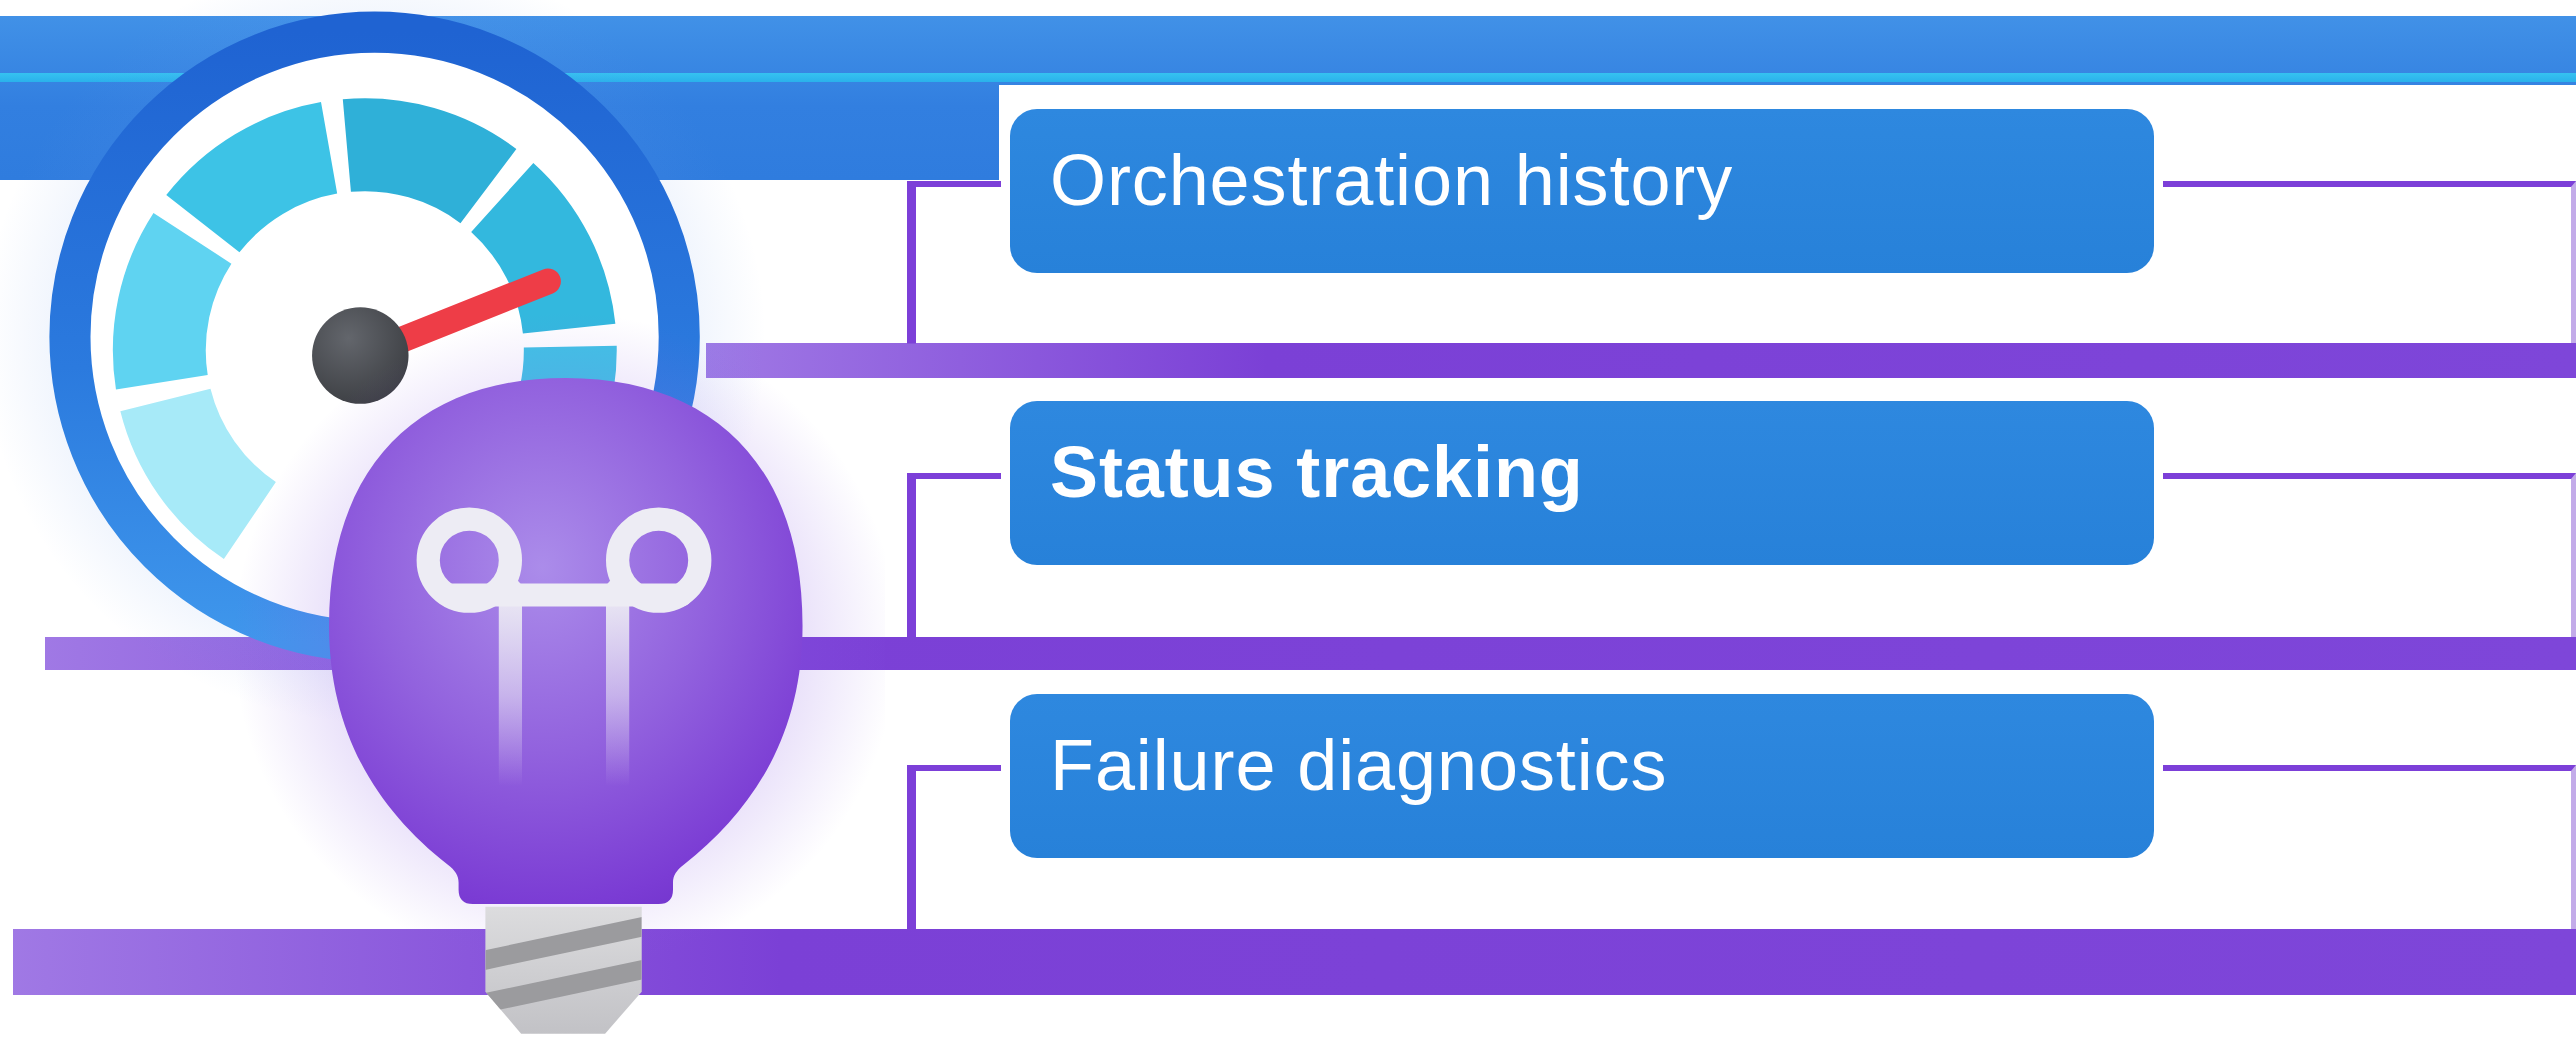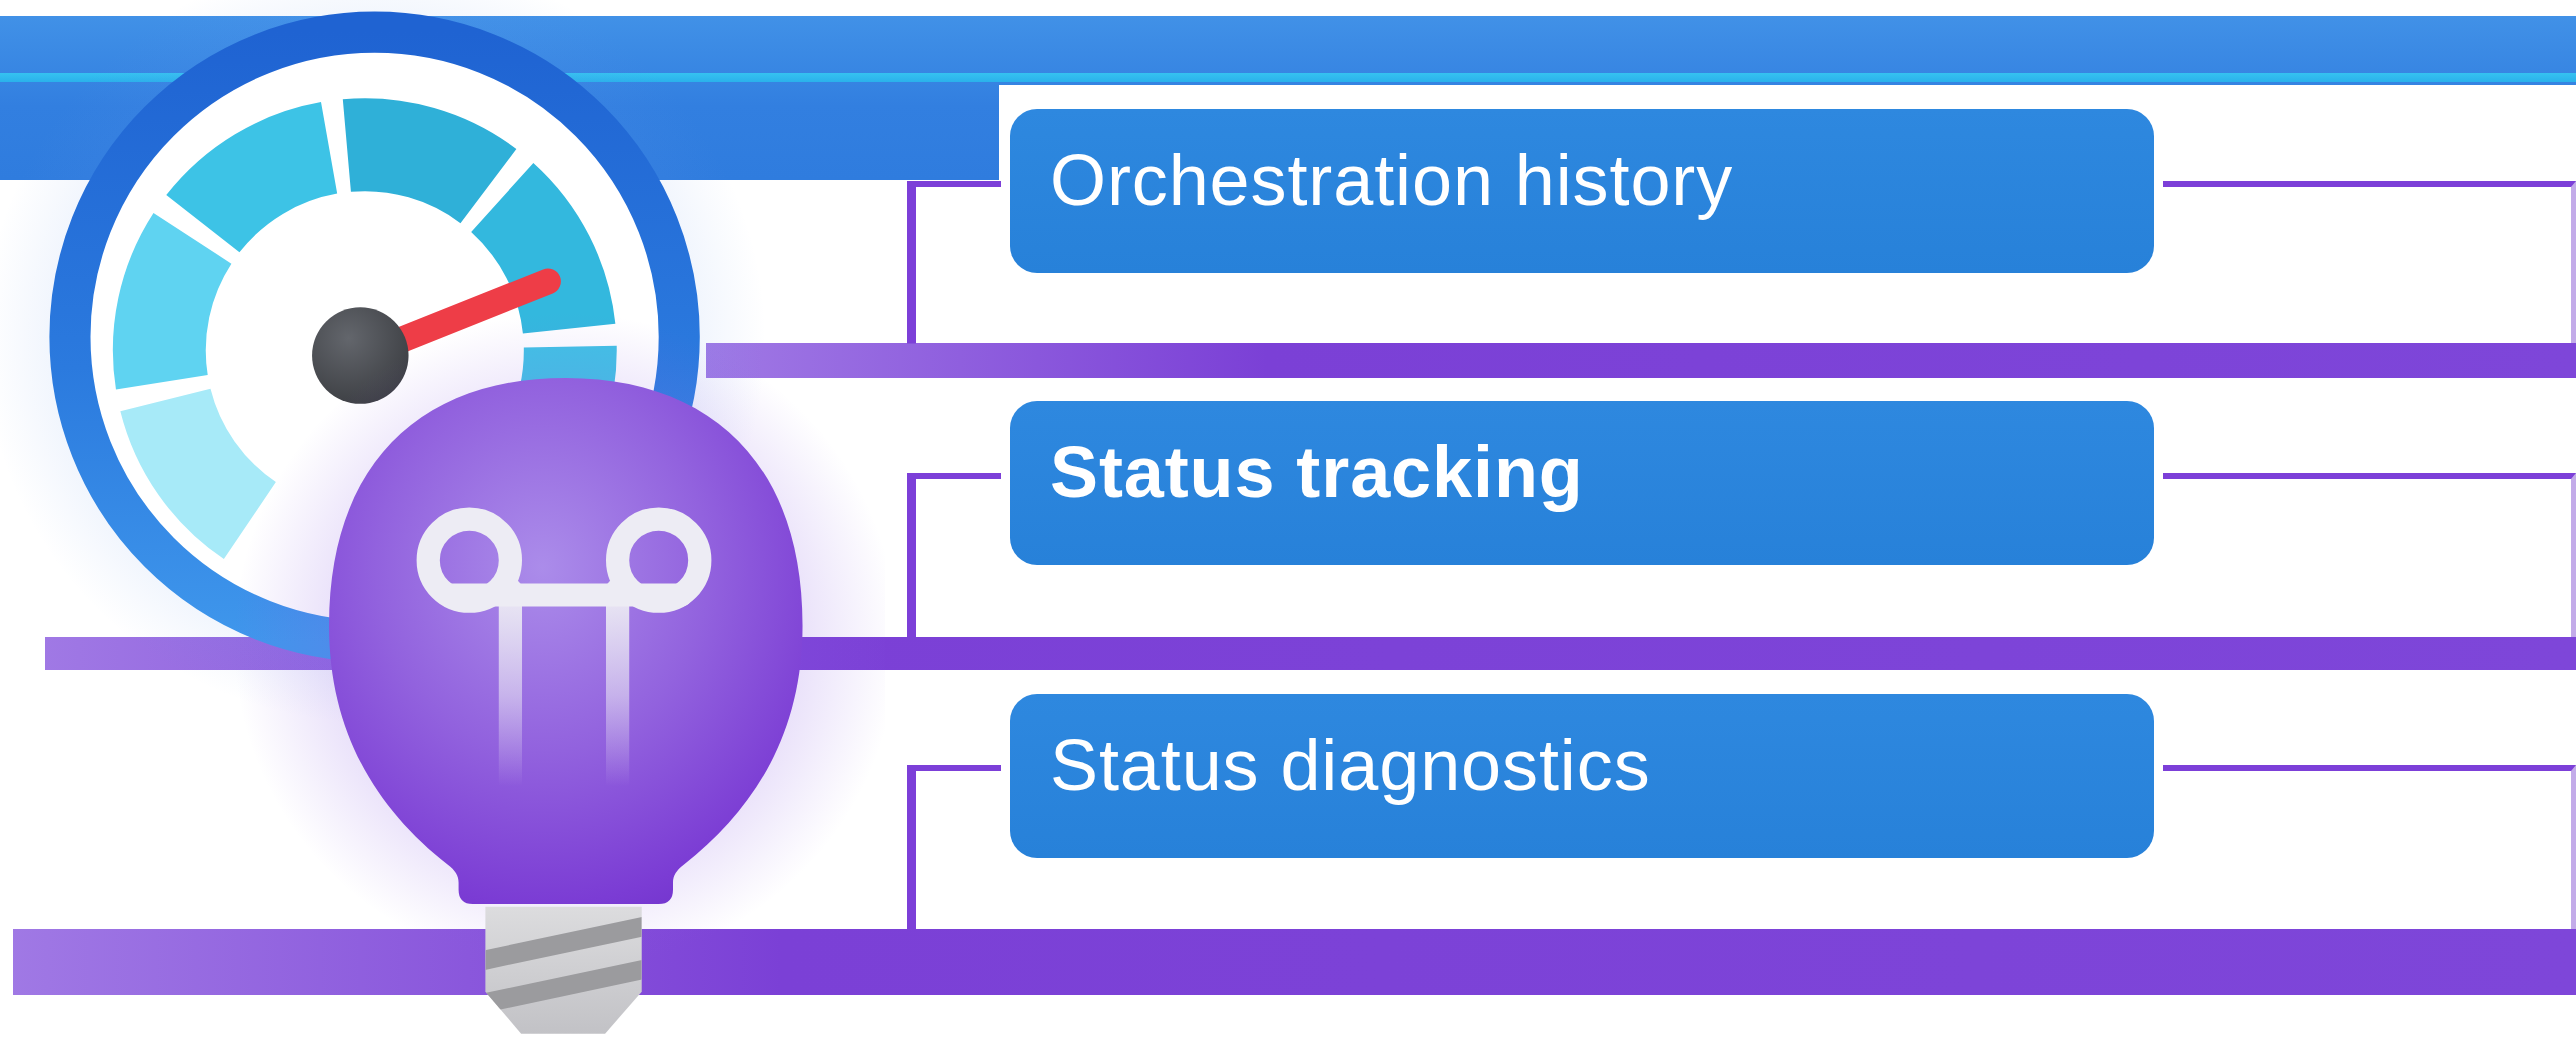--- a/index.html
+++ b/index.html
@@ -156,17 +156,17 @@
     </g>
   </svg>
 
   <div class="label-box box-1">
     <span>Orchestration history</span>
   </div>
   <div class="label-box box-2">
     <span>Status tracking</span>
   </div>
   <div class="label-box box-3">
-    <span>Status diagnostics</span>
+    <span>Failure diagnostics</span>
   </div>
 
 </div>
 
 
 </body></html>

